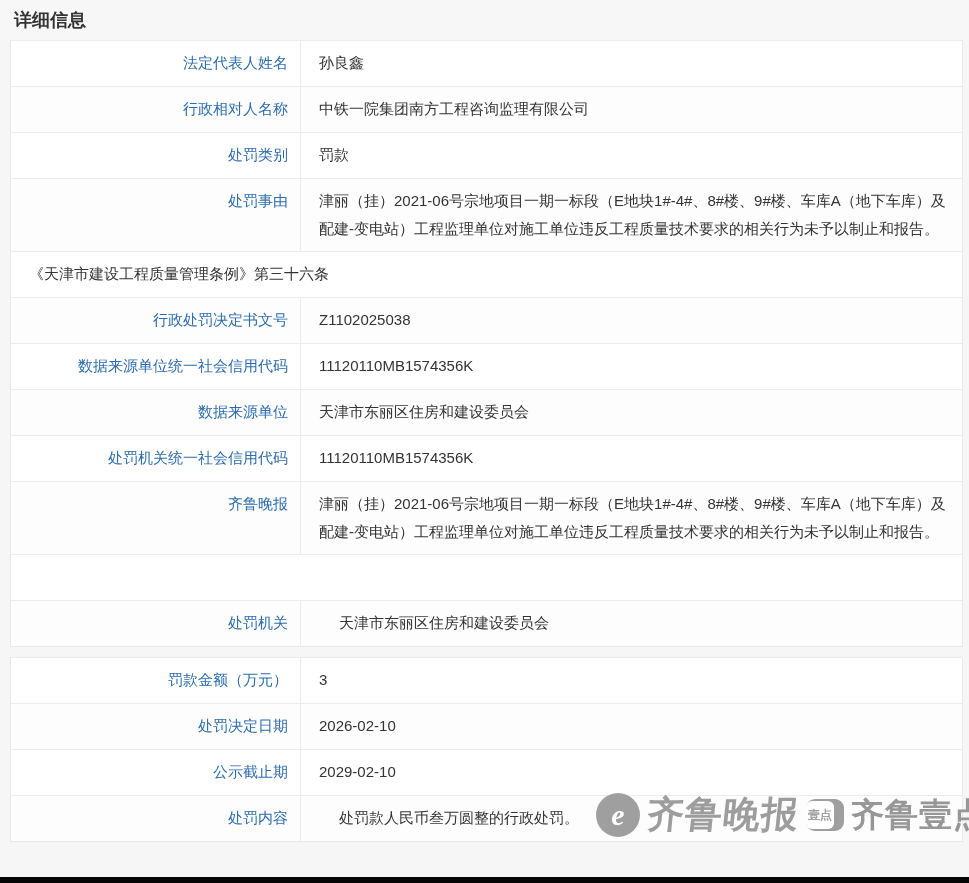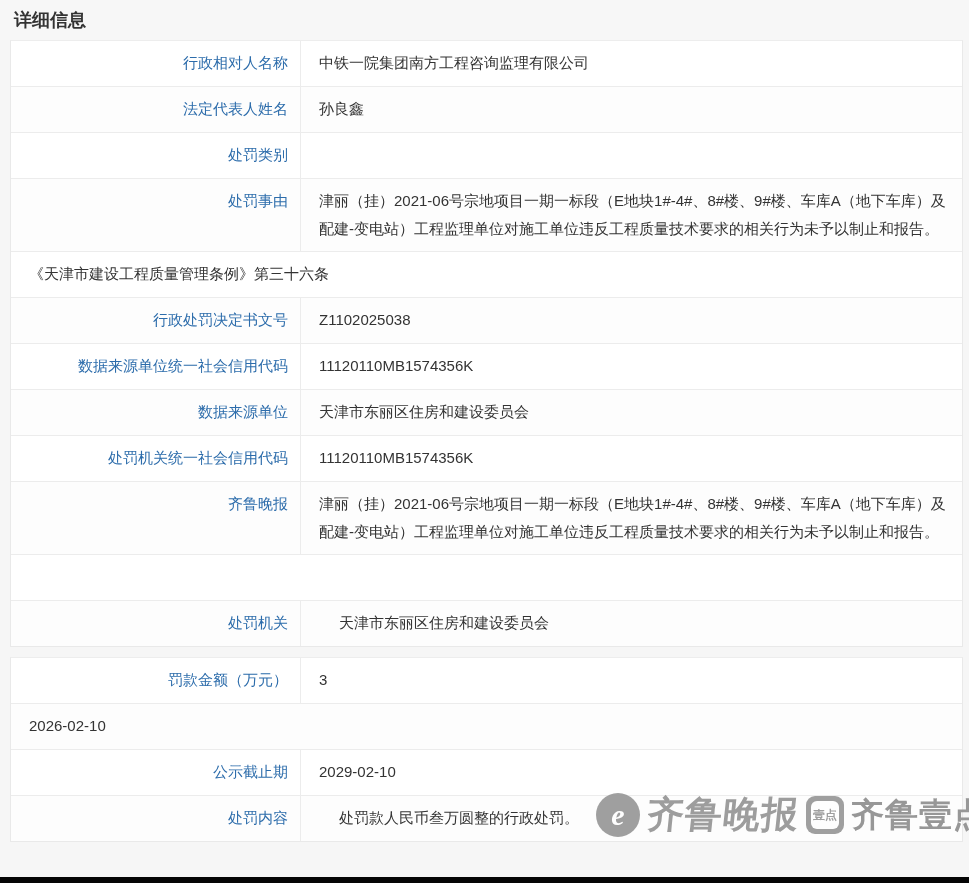--- a/index.html
+++ b/index.html
@@ -45,22 +45,22 @@
     color:#ffffff;display:flex;align-items:center;justify-content:center;
     font-family:"Liberation Serif",serif;font-style:italic;font-weight:bold;
     font-size:30px;line-height:1;flex:0 0 auto;
   }
   .wm-script{
     font-family:"Liberation Serif",serif;font-weight:bold;
     font-size:37px;letter-spacing:1px;transform:skewX(-6deg);
     color:#959595;white-space:nowrap;
   }
   .wm-app{
-    width:38px;height:38px;border-radius:9px;background:#989898;
-    display:flex;align-items:center;justify-content:center;flex:0 0 auto;
+    width:38px;height:32px;border-radius:9px;background:#989898;
+    display:flex;align-items:center;justify-content:flex-start;flex:0 0 auto;
     box-sizing:border-box;
   }
   .wm-app-inner{
     width:28px;height:28px;border-radius:6px;background:#ffffff;
     color:#989898;font-size:12px;font-weight:bold;line-height:14px;
     display:flex;align-items:center;justify-content:center;text-align:center;
   }
   .wm-brand{
     font-size:33px;font-weight:bold;color:#8f8f8f;white-space:nowrap;
     letter-spacing:1px;
@@ -71,29 +71,30 @@
 </style>
 </head>
 <body>
 
 <div class="header">
   <span class="page-title">详细信息</span>
 </div>
 
 <div class="detail-table">
   <div class="row">
+    <div class="cell-label">法定代表人姓名</div>
+    <div class="cell-value">孙良鑫</div>
+  </div>
+  <div class="row">
     <div class="cell-label">行政相对人名称</div>
     <div class="cell-value">中铁一院集团南方工程咨询监理有限公司</div>
   </div>
   <div class="row">
-    <div class="cell-label">法定代表人姓名</div>
-    <div class="cell-value">孙良鑫</div>
-  </div>
-  <div class="row">
     <div class="cell-label">处罚类别</div>
+    <div class="cell-value">罚款</div>
   </div>
   <div class="row">
     <div class="cell-label">处罚事由</div>
     <div class="cell-value">津丽（挂）2021-06号宗地项目一期一标段（E地块1#-4#、8#楼、9#楼、车库A（地下车库）及配建-变电站）工程监理单位对施工单位违反工程质量技术要求的相关行为未予以制止和报告。</div>
   </div>
   <div class="row">
     <div class="cell-value">《天津市建设工程质量管理条例》第三十六条</div>
   </div>
   <div class="row">
     <div class="cell-label">行政处罚决定书文号</div>
@@ -122,20 +123,21 @@
     <div class="cell-value">天津市东丽区住房和建设委员会</div>
   </div>
 </div>
 
 <div class="detail-table second">
   <div class="row">
     <div class="cell-label">罚款金额（万元）</div>
     <div class="cell-value">3</div>
   </div>
   <div class="row">
+    <div class="cell-label">处罚决定日期</div>
     <div class="cell-value">2026-02-10</div>
   </div>
   <div class="row">
     <div class="cell-label">公示截止期</div>
     <div class="cell-value">2029-02-10</div>
   </div>
   <div class="row">
     <div class="cell-label">处罚内容</div>
     <div class="cell-value">处罚款人民币叁万圆整的行政处罚。</div>
   </div>

